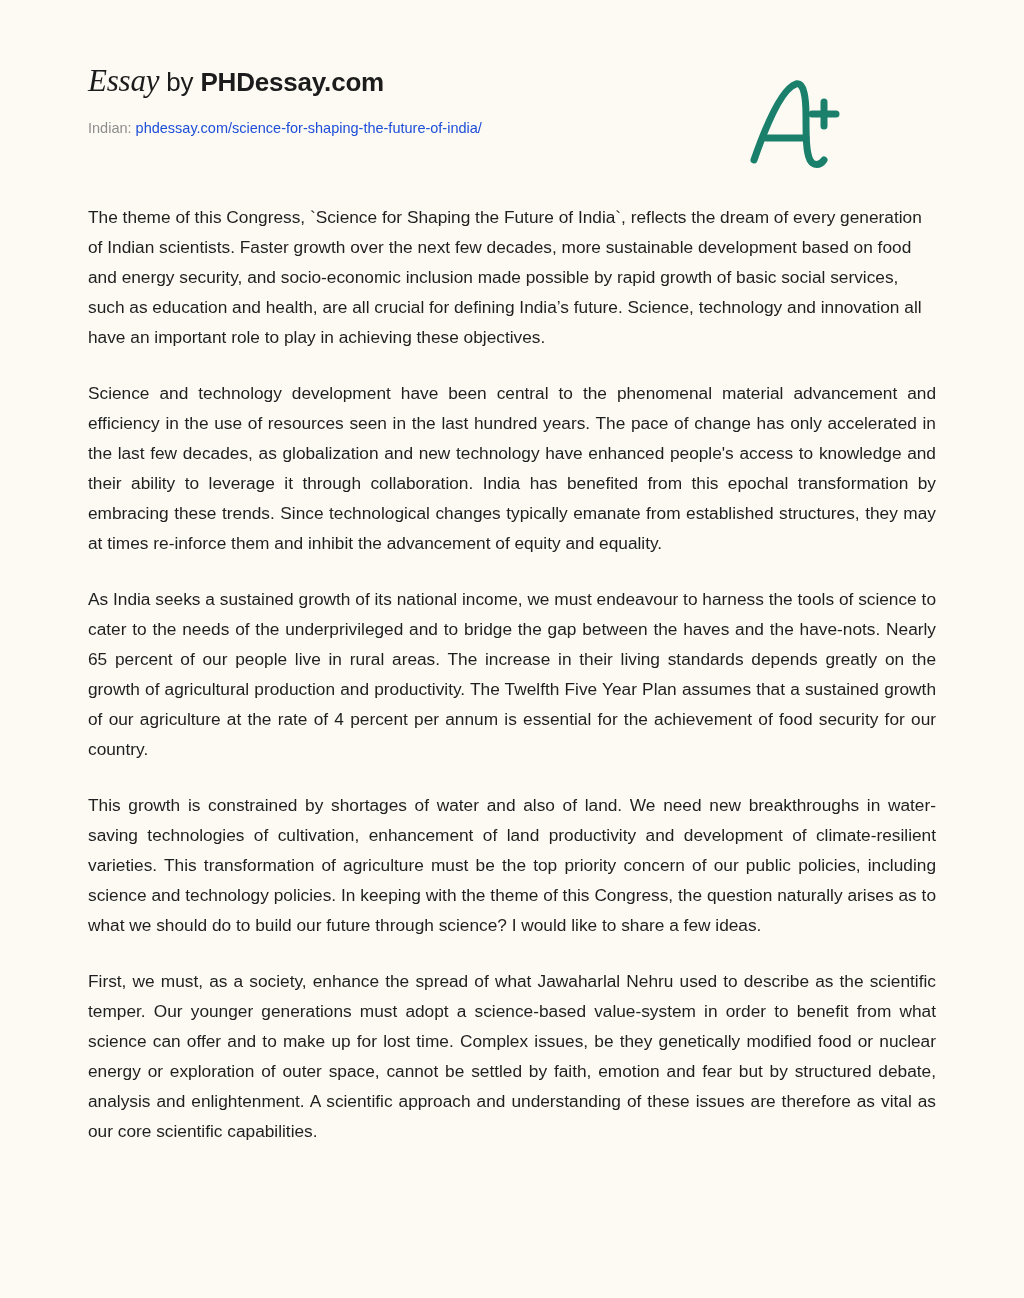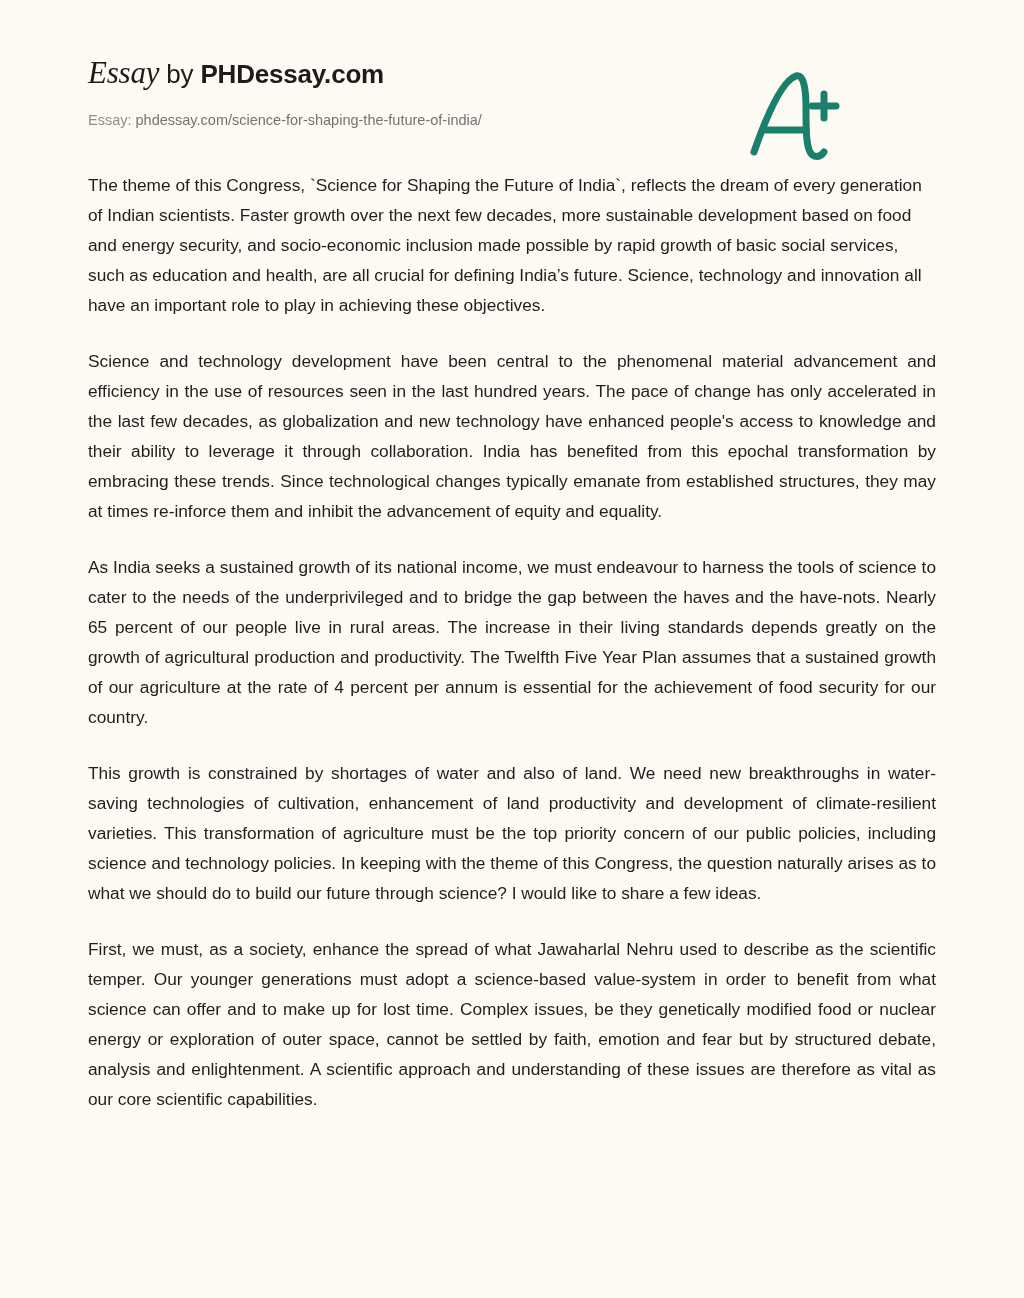--- a/index.html
+++ b/index.html
@@ -12,21 +12,21 @@
     height: 1298px;
     background: #fdfaf3;
     font-family: "Liberation Sans", sans-serif;
     color: #1c1c1c;
     overflow: hidden;
   }
   .page {
     position: relative;
     width: 1024px;
     height: 1298px;
-    padding: 8px 88px;
+    padding: 16px 88px;
   }
   
   .header {
     padding-top: 46px;
     position: relative;
   }
   .brand {
     font-size: 27px;
     letter-spacing: -0.2px;
     line-height: 1.2;
@@ -45,21 +45,21 @@
   .brand .site {
     font-weight: bold;
     font-size: 26px;
   }
   .source {
     margin-top: 21px;
     font-size: 14.5px;
     color: #8e8e8e;
   }
   .source a {
-    color: #737373;
+    color: #1d4ed8;
     text-decoration: none;
   }
   .logo {
     position: absolute;
     right: 86px;
     top: 58px;
     width: 110px;
     height: 100px;
     color: #1a7f6b;
   }
@@ -67,21 +67,21 @@
 
   h1.title {
     margin: 78px 0 0 0;
     font-size: 29px;
     font-weight: bold;
     letter-spacing: 0.1px;
     color: #141414;
   }
 
   .body-text {
-    margin-top: 42px;
+    margin-top: 66px;
   }
   .body-text p {
     margin: 0 0 26px 0;
     font-size: 17.3px;
     line-height: 30px;
     color: #1f1f1f;
     text-align: justify;
   }
   .body-text p.first {
     text-align: left;
@@ -90,21 +90,21 @@
 </head>
 <body>
 
 <div class="page">
 
   <div class="header">
     <div class="brand">
       <span class="essay">Essay</span><span class="by"> by </span><span class="site">PHDessay.com</span>
     </div>
     <div class="source">
-      <span>Essay:</span>
+      <span>Indian:</span>
       <a href="#">phdessay.com/science-for-shaping-the-future-of-india/</a>
     </div>
 
     <div class="logo">
       <svg viewBox="0 0 110 100" width="110" height="100" aria-hidden="true">
         <g fill="none" stroke="#1a7f6b" stroke-width="7" stroke-linecap="round" stroke-linejoin="round">
           <path d="M14 86 C 30 40, 44 14, 56 10 C 64 8, 66 24, 66 42 C 66 62, 66 78, 70 86 C 73 92, 80 92, 84 86"></path>
           <path d="M26 64 L 66 64"></path>
           <path d="M84 28 L 84 52"></path>
           <path d="M72 40 L 96 40"></path>

